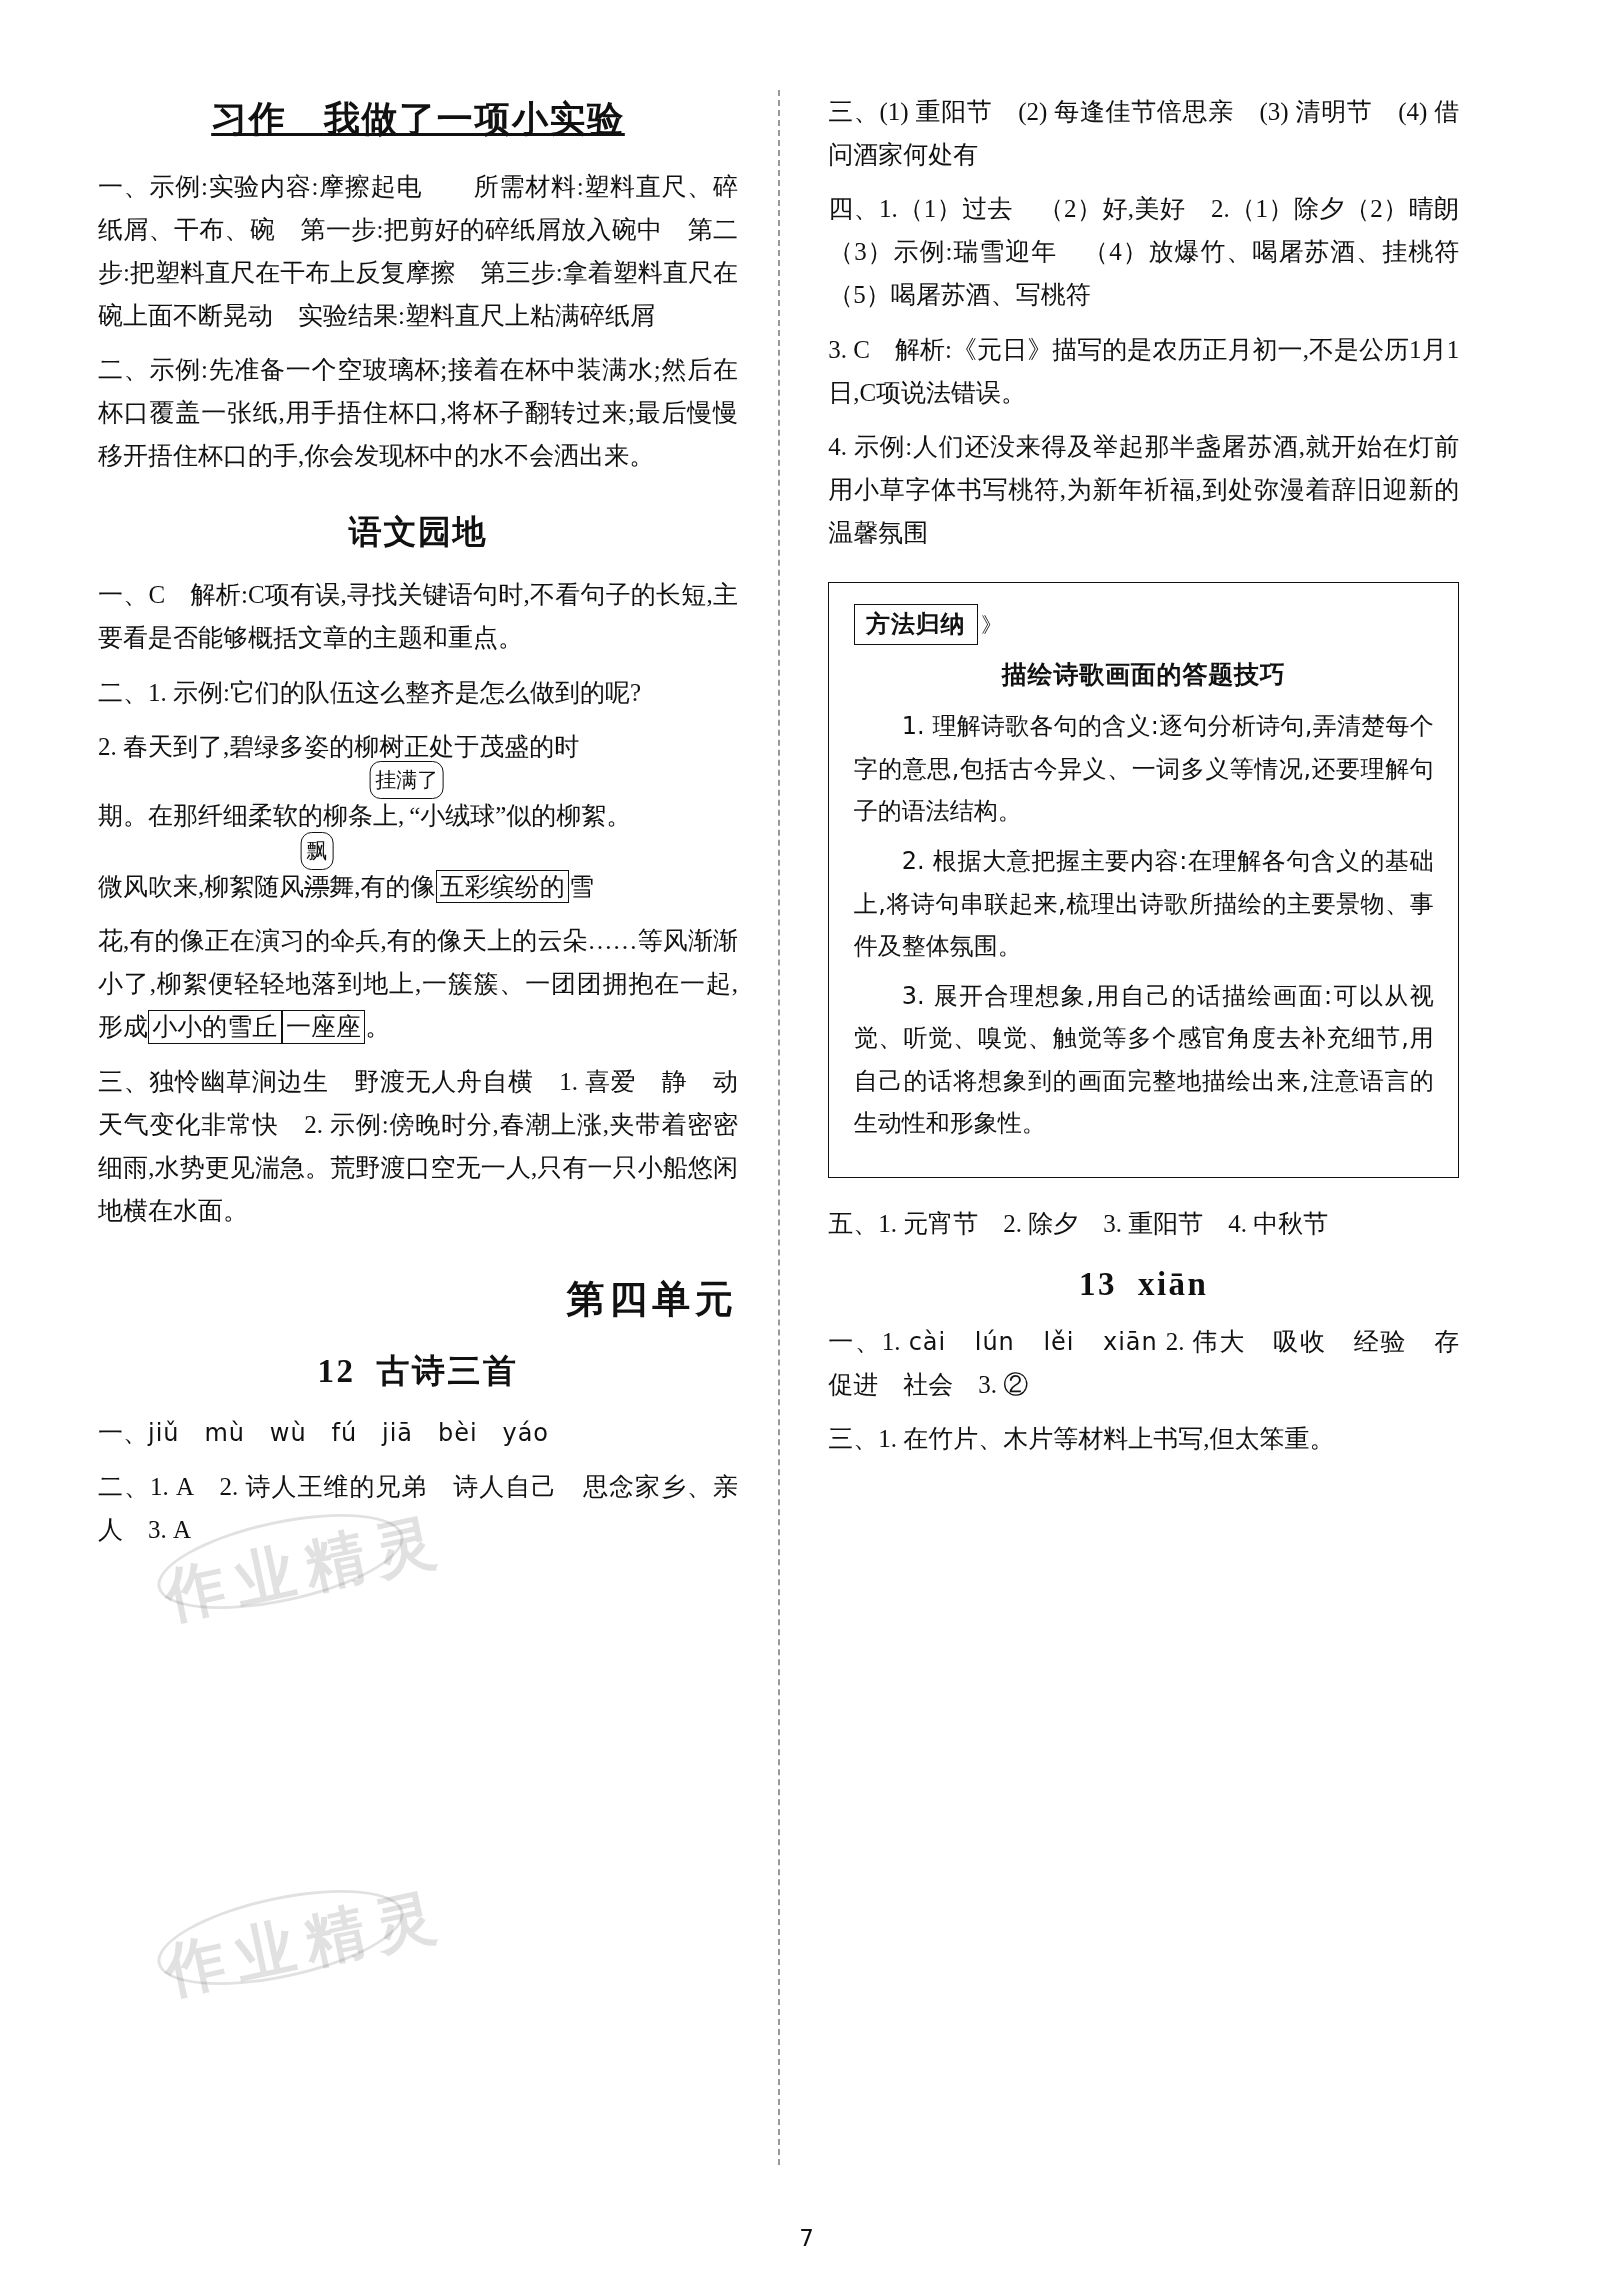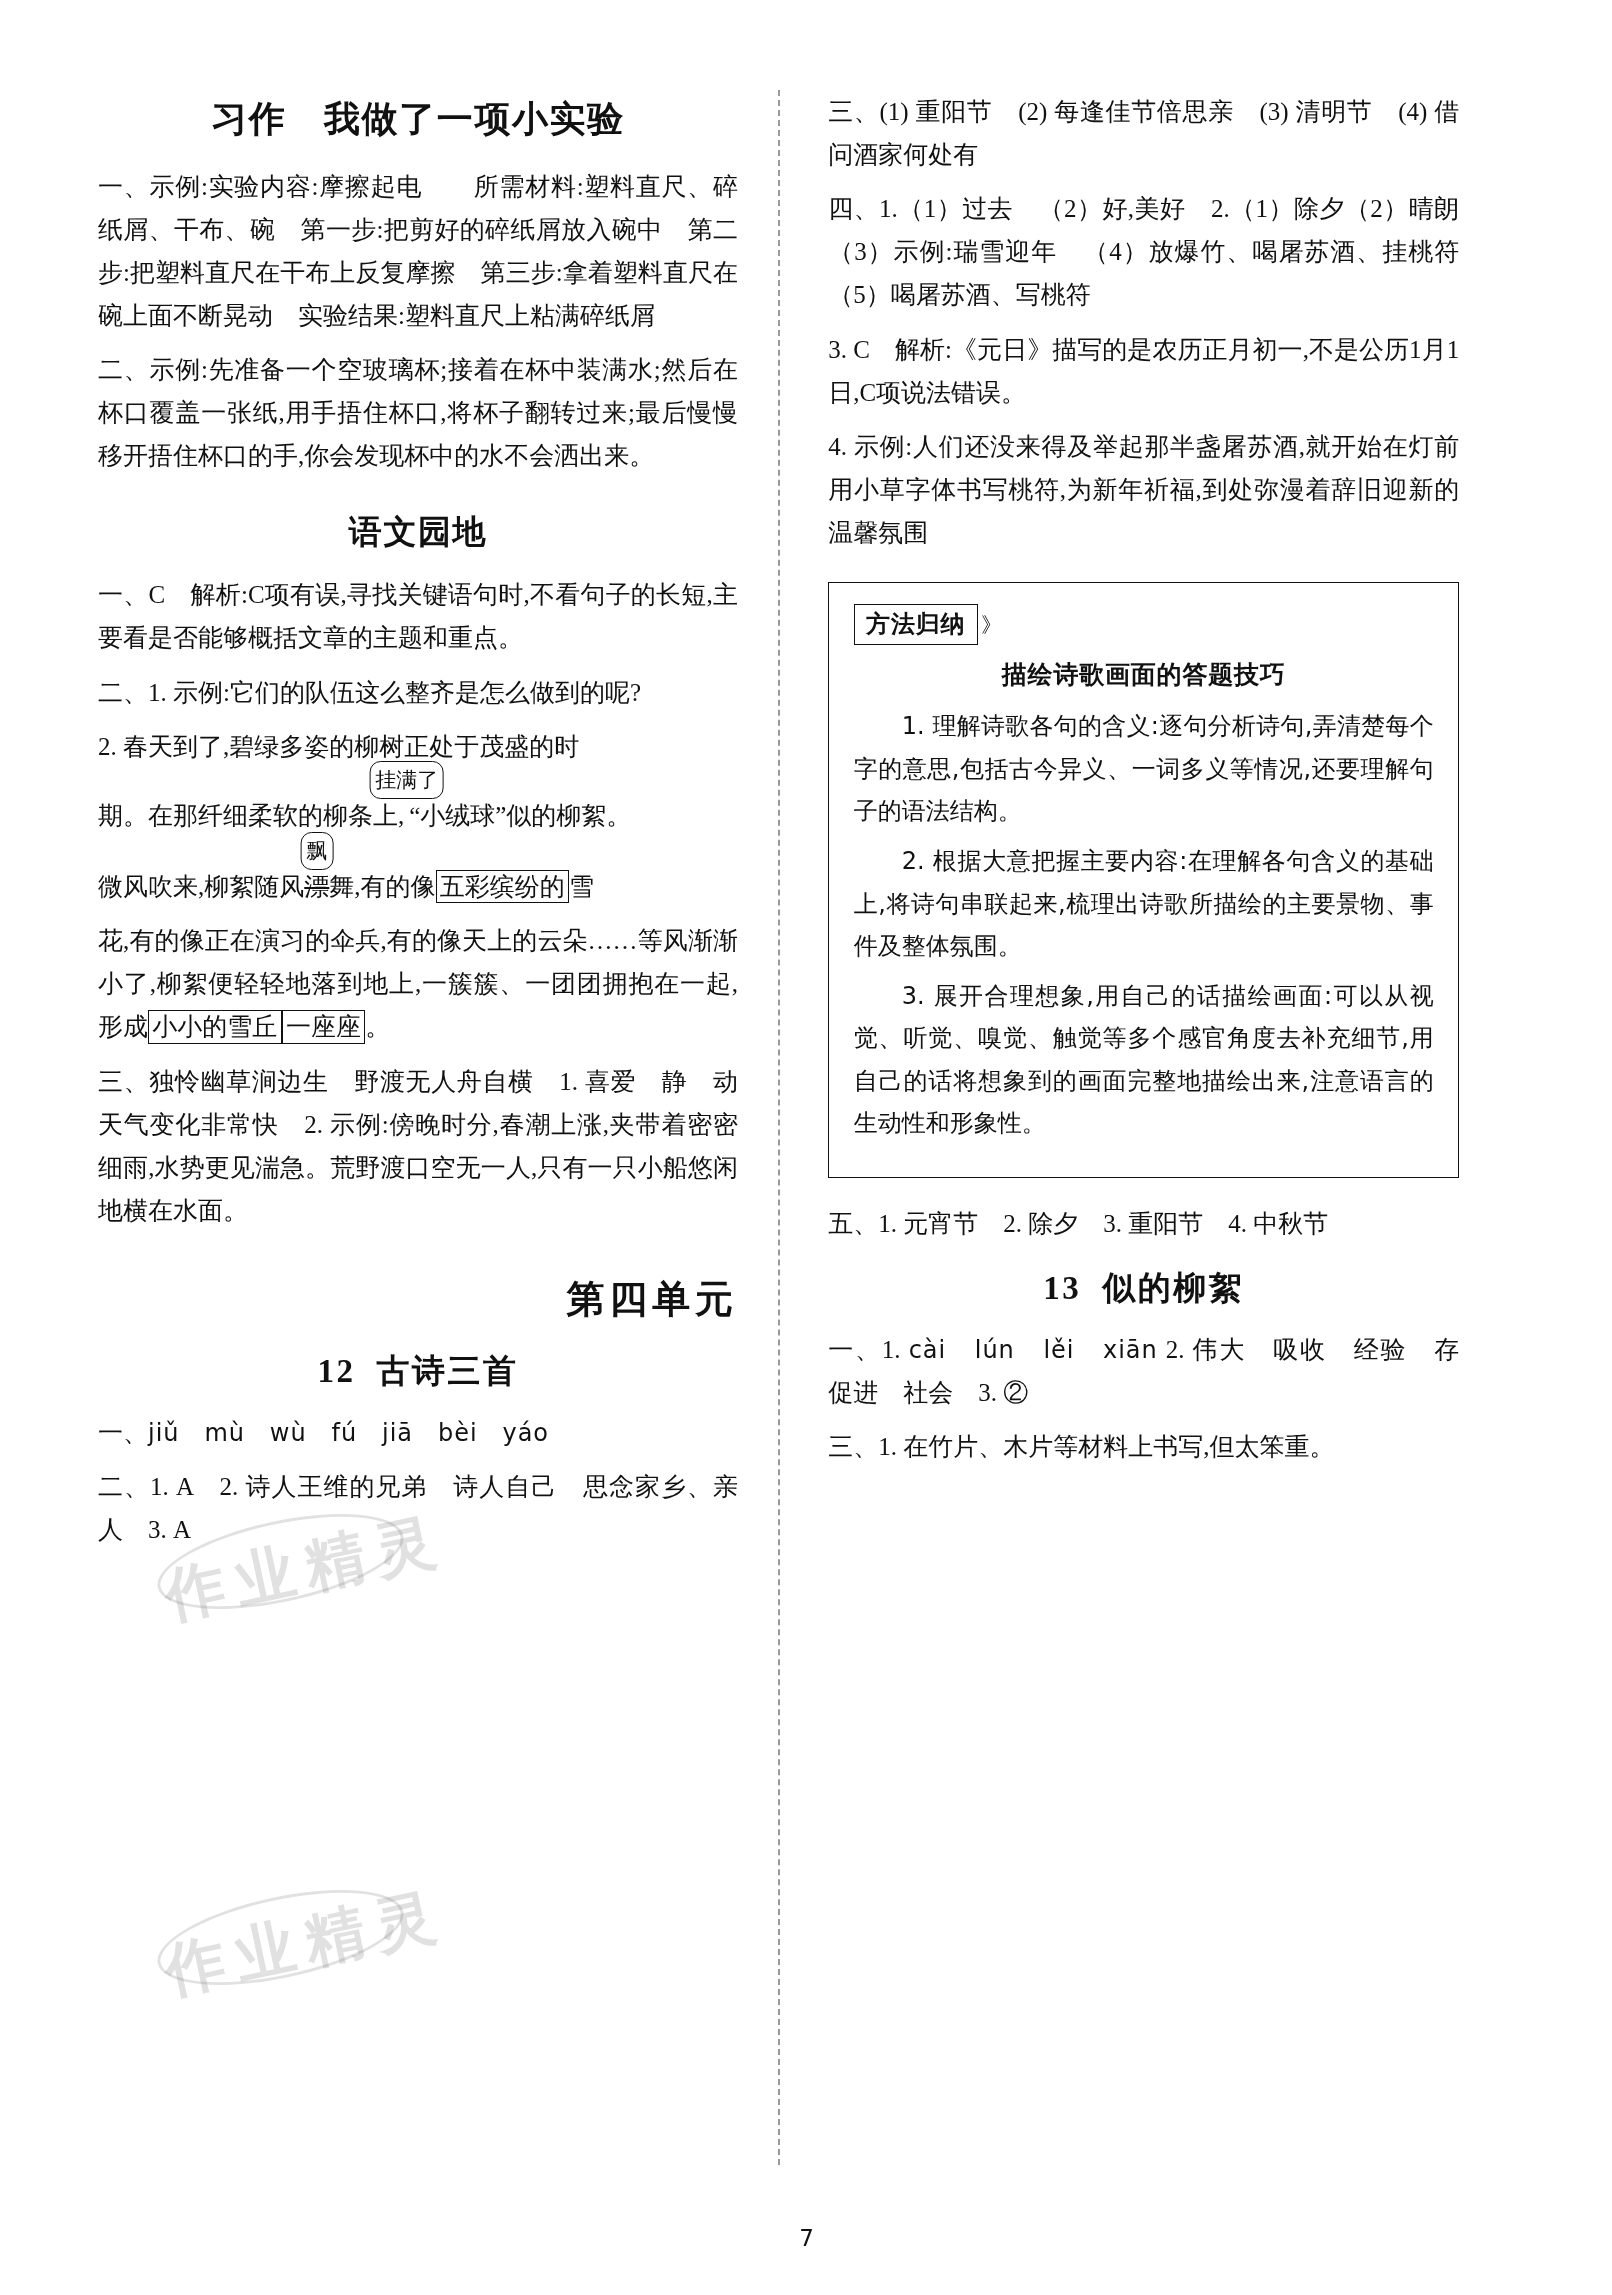--- a/index.html
+++ b/index.html
@@ -34,20 +34,21 @@
     margin:0 1.6px;
     height:2075px;
   }
   h1.title{
     text-align:center;
     font-size:36px;
     font-weight:bold;
     letter-spacing:1.6px;
     margin:4.9px 0 21px 0;
     font-family:"Liberation Serif", serif;
+    text-decoration:underline;
   }
   h2.section{
     text-align:center;
     font-size:33px;
     font-weight:bold;
     letter-spacing:1.6px;
     margin:33px 0 18px 0;
   }
   h2.unit{
     text-align:right;
@@ -240,21 +241,21 @@
         </div>
         <div class="method-title">描绘诗歌画面的答题技巧</div>
         <p class="method-p">1. 理解诗歌各句的含义:逐句分析诗句,弄清楚每个字的意思,包括古今异义、一词多义等情况,还要理解句子的语法结构。</p>
         <p class="method-p">2. 根据大意把握主要内容:在理解各句含义的基础上,将诗句串联起来,梳理出诗歌所描绘的主要景物、事件及整体氛围。</p>
         <p class="method-p">3. 展开合理想象,用自己的话描绘画面:可以从视觉、听觉、嗅觉、触觉等多个感官角度去补充细节,用自己的话将想象到的画面完整地描绘出来,注意语言的生动性和形象性。</p>
       </div>
 
       <p class="para">五、1. 元宵节　2. 除夕　3. 重阳节　4. 中秋节</p>
 
       <h3 class="lesson">
-        <span class="num">13</span><span>似的柳絮</span>
+        <span class="num">13</span><span>xiān</span>
       </h3>
 
       <p class="para">
         <span>一、1.</span>
         <span class="pinyin">cài　lún　lěi　xiān</span>
         <span>2. 伟大　吸收　经验　存　促进　社会　3. ②</span>
       </p>
 
 
       <p class="para">三、1. 在竹片、木片等材料上书写,但太笨重。</p>

